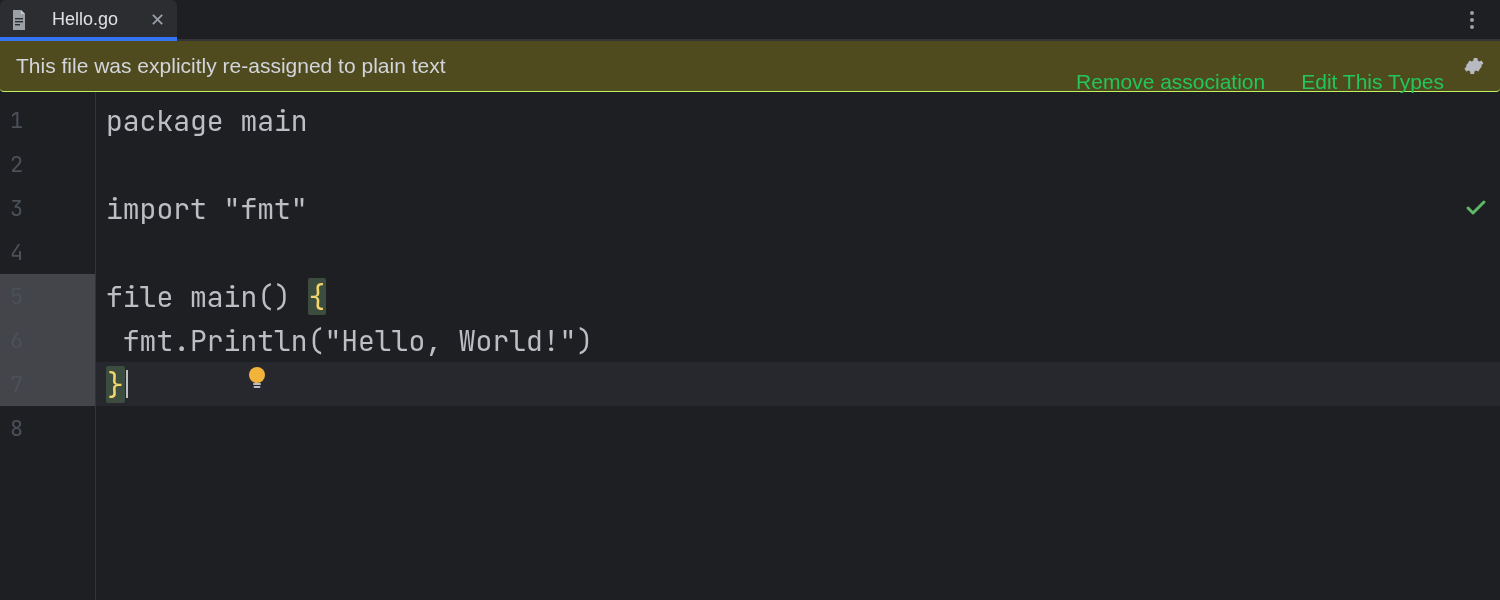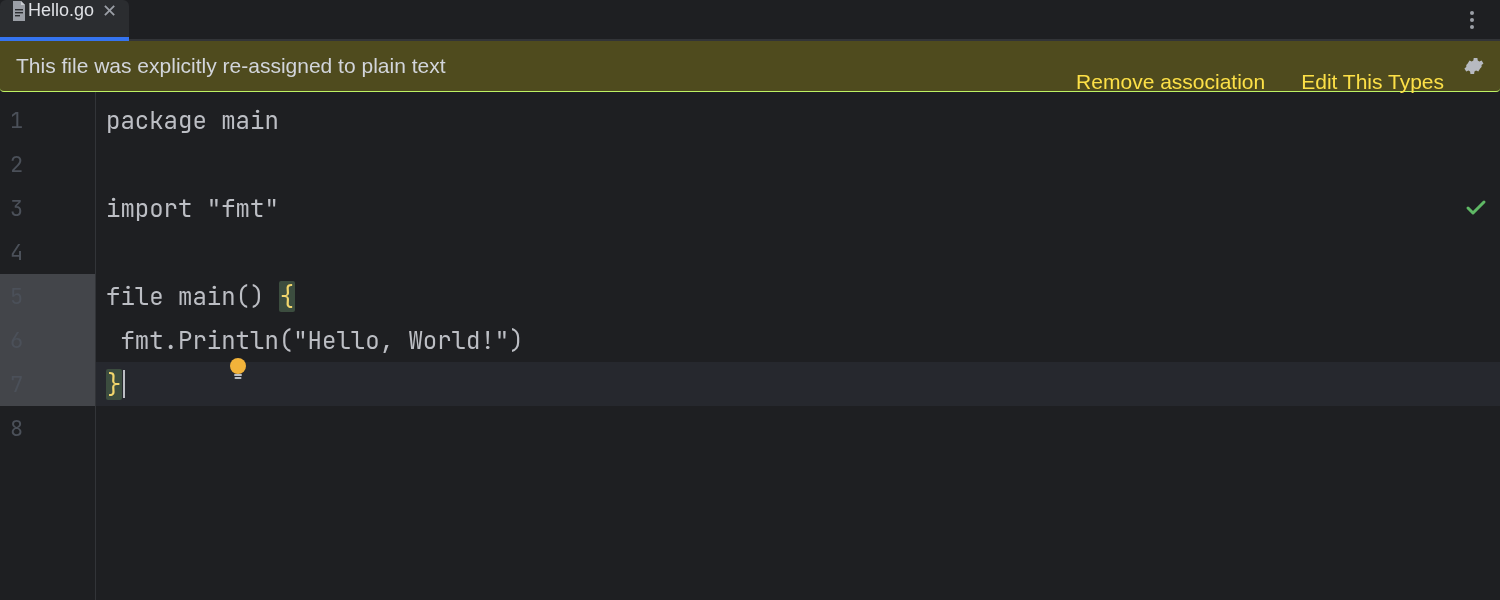--- a/index.html
+++ b/index.html
@@ -14,26 +14,26 @@
     height: 40px;
     background: #1e1f22;
     display: flex;
     align-items: center;
     border-bottom: 1px solid #323438;
     position: relative;
   }
   .tab {
     height: 40px;
     display: flex;
-    align-items: flex-start;
+    align-items: center;
     padding: 0 12px 0 10px;
     background: #2b2d30;
     font-size: 18px;
     color: #dfe1e5;
-    gap: 0;
+    gap: 24px;
     position: relative;
     border-top-left-radius: 6px;
     border-top-right-radius: 6px;
   }
   .tab-underline {
     position: absolute;
     left: 0; bottom: -1px;
     height: 4px; width: 100%;
     background: #3574f0;
   }
@@ -66,21 +66,21 @@
     display: flex;
     align-items: center;
     padding: 0 16px;
     font-size: 21px;
     border-top: 1px solid #323438;
     border-bottom: 1px solid #bef264;
     border-radius: 0 0 4px 4px;
   }
   .banner .msg { flex: 1; }
   .banner a {
-    color: #fde047;
+    color: #22c55e;
     text-decoration: none;
     margin-left: 36px;
     cursor: pointer;
     font-size: 21px;
     margin-top: 32px;
   }
   .banner .gear {
     margin-left: 18px;
     width: 22px; height: 22px;
     display: inline-flex; align-items: center; justify-content: center;
@@ -110,21 +110,21 @@
     padding-left: 10px;
     position: relative;
   }
   .fold-strip {
     background: #43454a;
   }
   .code {
     flex: 1;
     padding-top: 6px;
     font-family: "JetBrains Mono","Menlo","Consolas",monospace;
-    font-size: 24px;
+    font-size: 28px;
     position: relative;
   }
   .line {
     height: 44px;
     display: flex;
     align-items: center;
     padding-left: 10px;
     color: #bcbec4;
     white-space: pre;
     position: relative;

